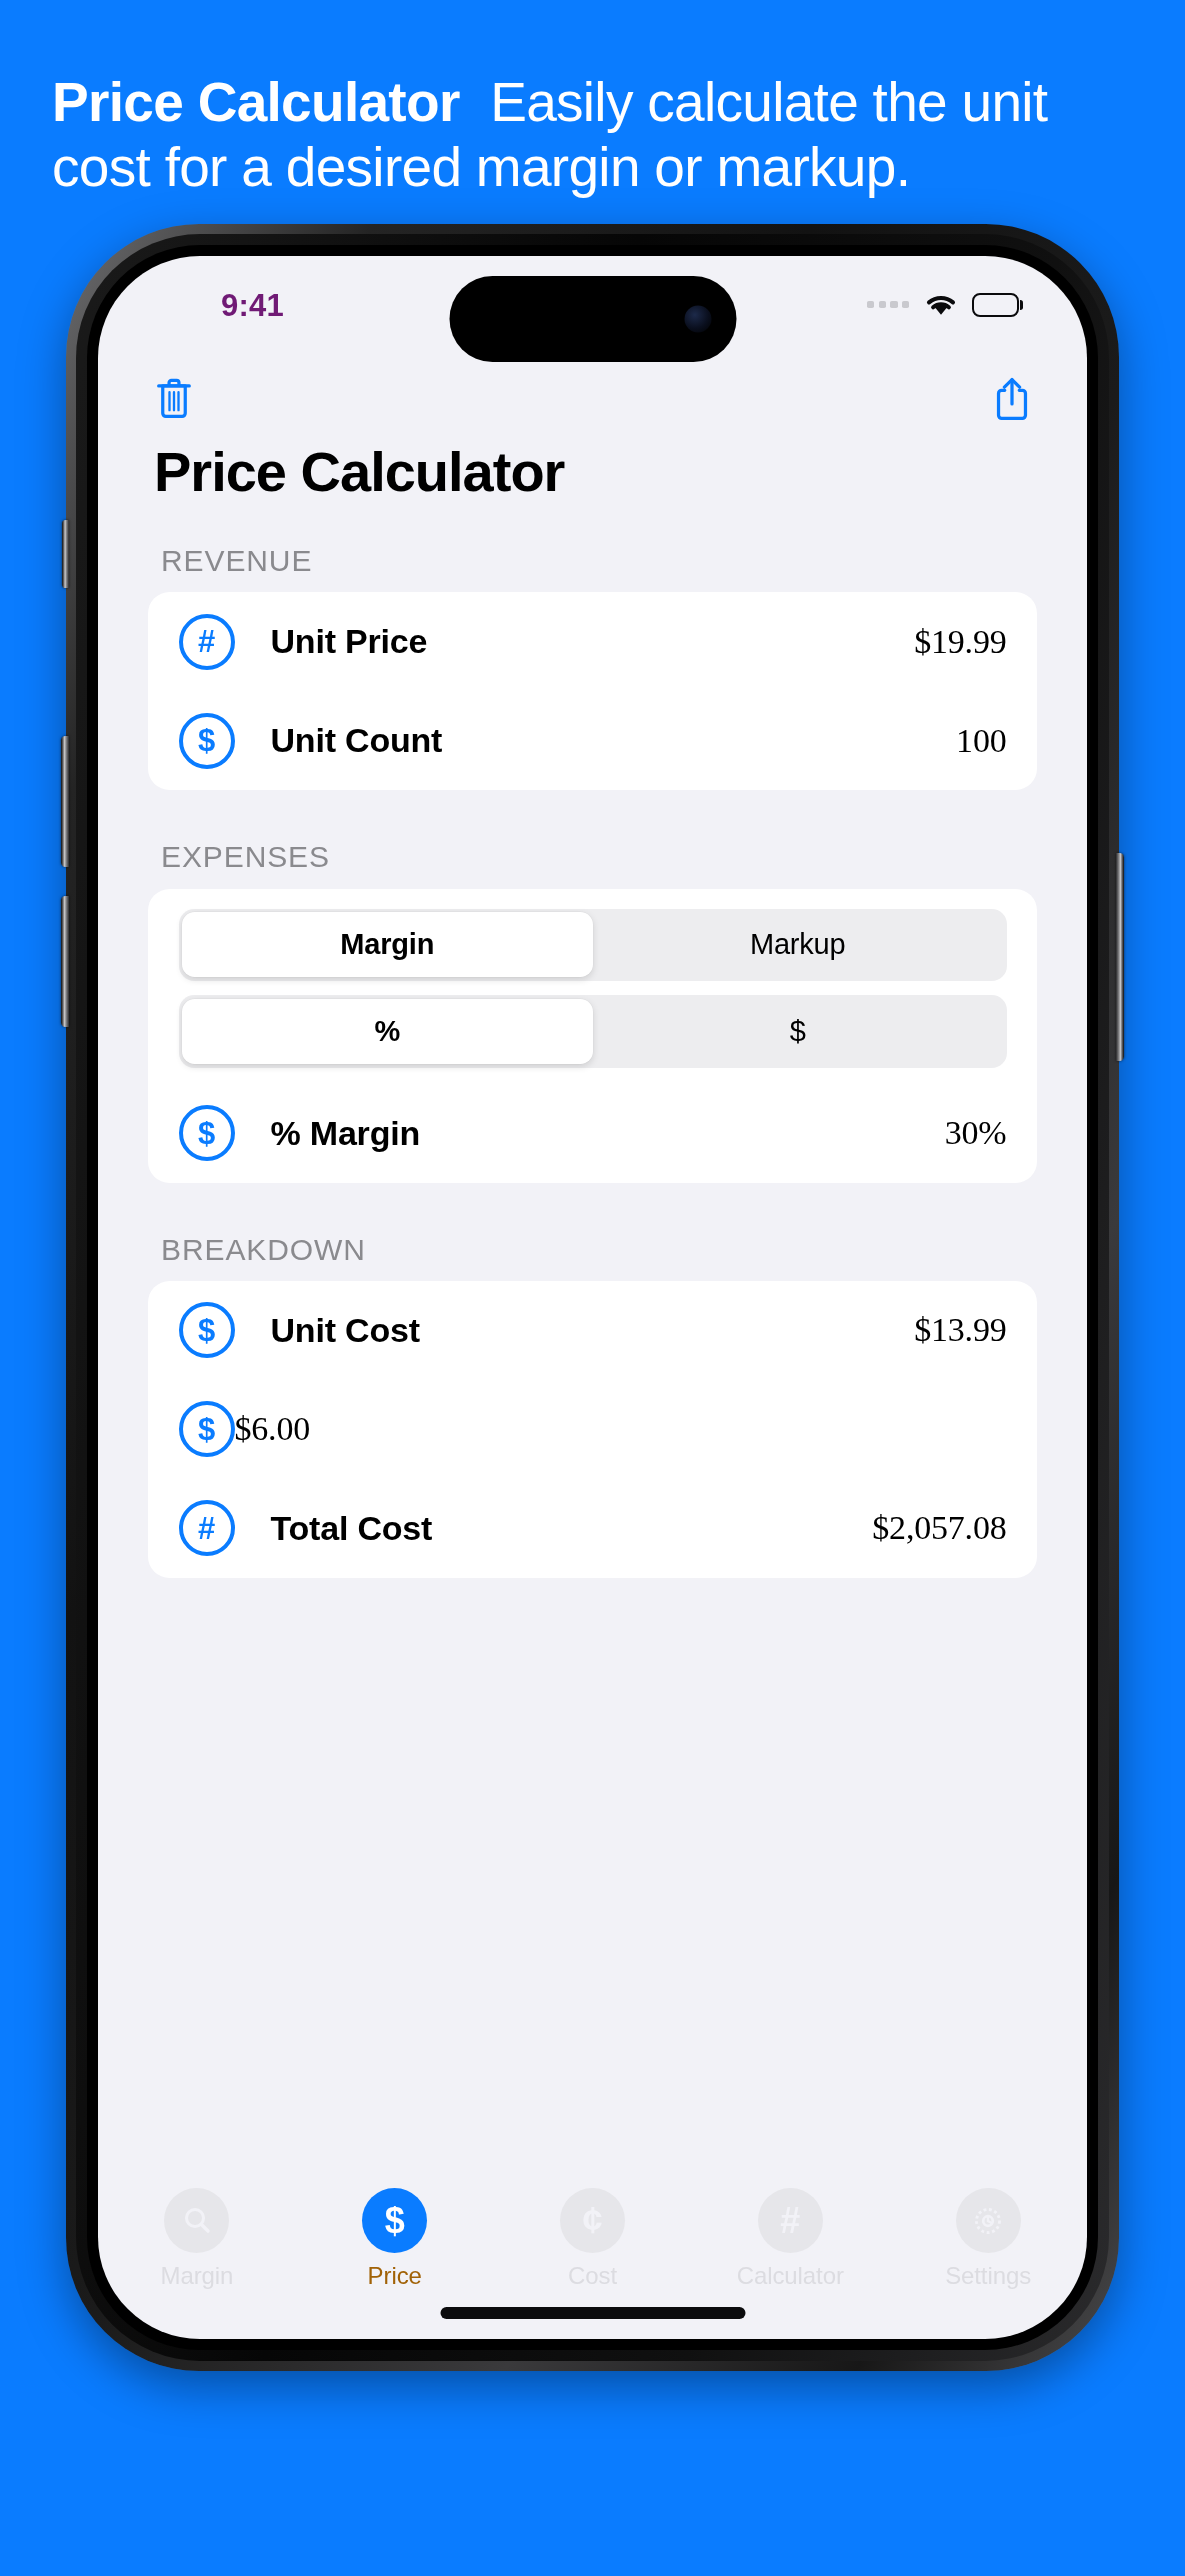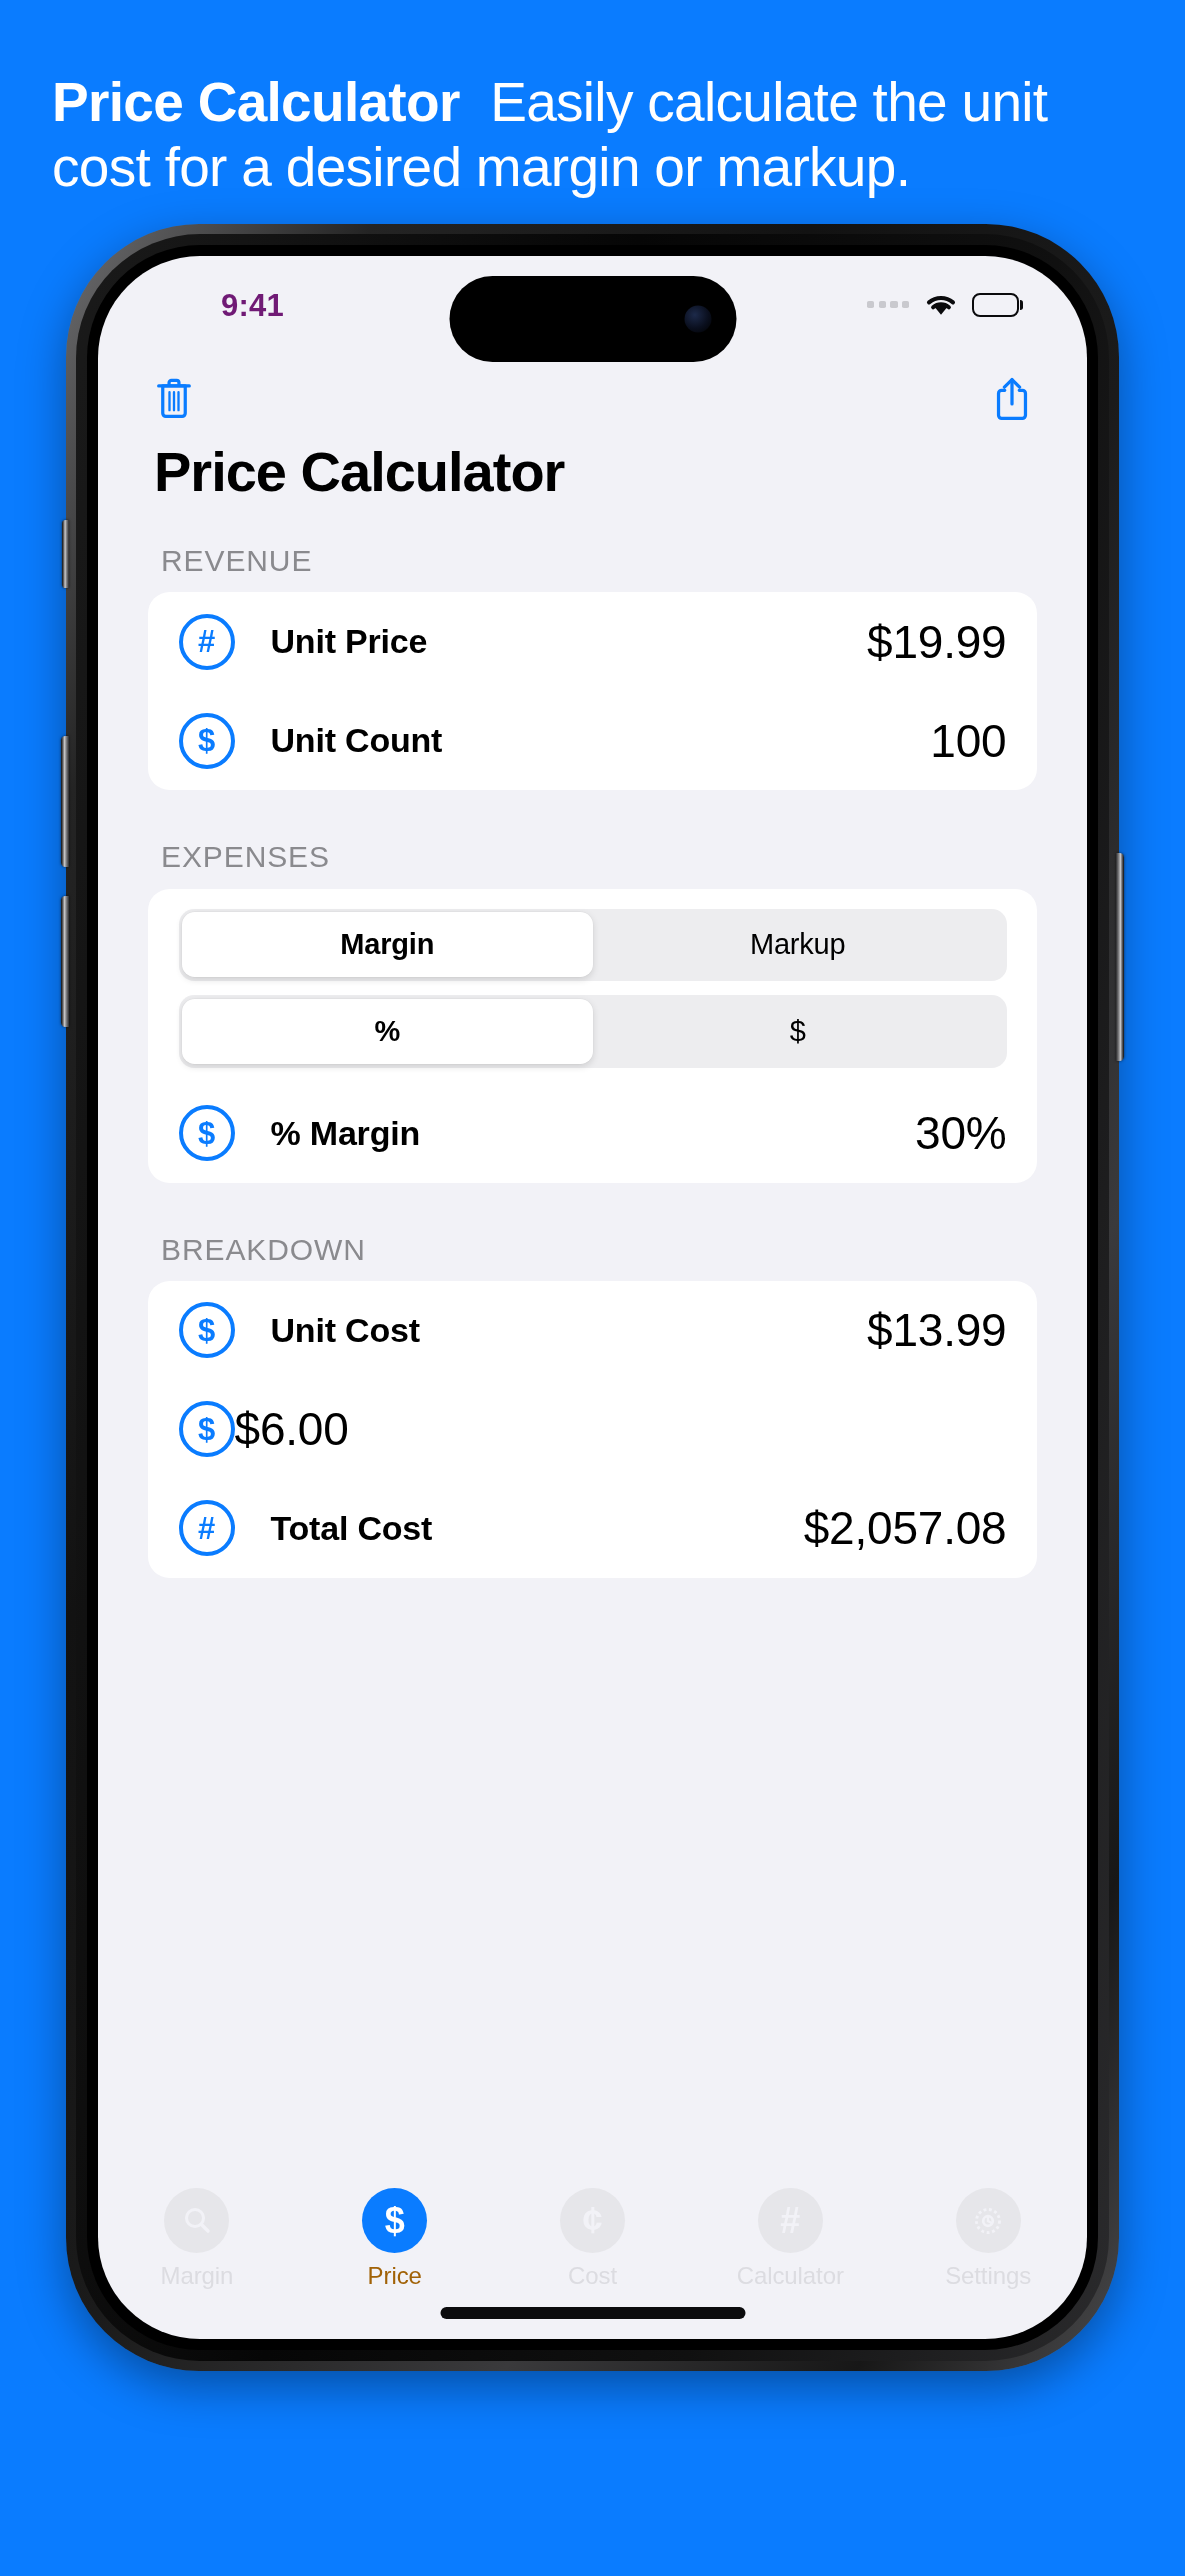--- a/index.html
+++ b/index.html
@@ -144,21 +144,21 @@
     border:4px solid #0A7CFF;
     display:flex; align-items:center; justify-content:center;
     color:#0A7CFF; font-size:31px; font-weight:600;
     flex:0 0 auto; line-height:1;
   }
   .row-label {
     margin-left:36px; font-size:34px; color:#000; flex:1 1 auto;
     letter-spacing:-0.2px;
     font-weight:bold;
   }
-  .row-value { font-size:46px; color:#000; letter-spacing:-0.2px; }
+  .row-value { font-size:34px; color:#000; letter-spacing:-0.2px;font-family:Liberation Serif, serif; }
 
   
   .seg {
     margin:20px 30.5px 0 30.5px;
     background:#EDEDEF; border-radius:15.3px;
     display:flex; padding:3.6px; position:relative;
   }
   .seg + .seg { margin-top:14.4px; }
   .seg-item {
     flex:1 1 0; text-align:center;

